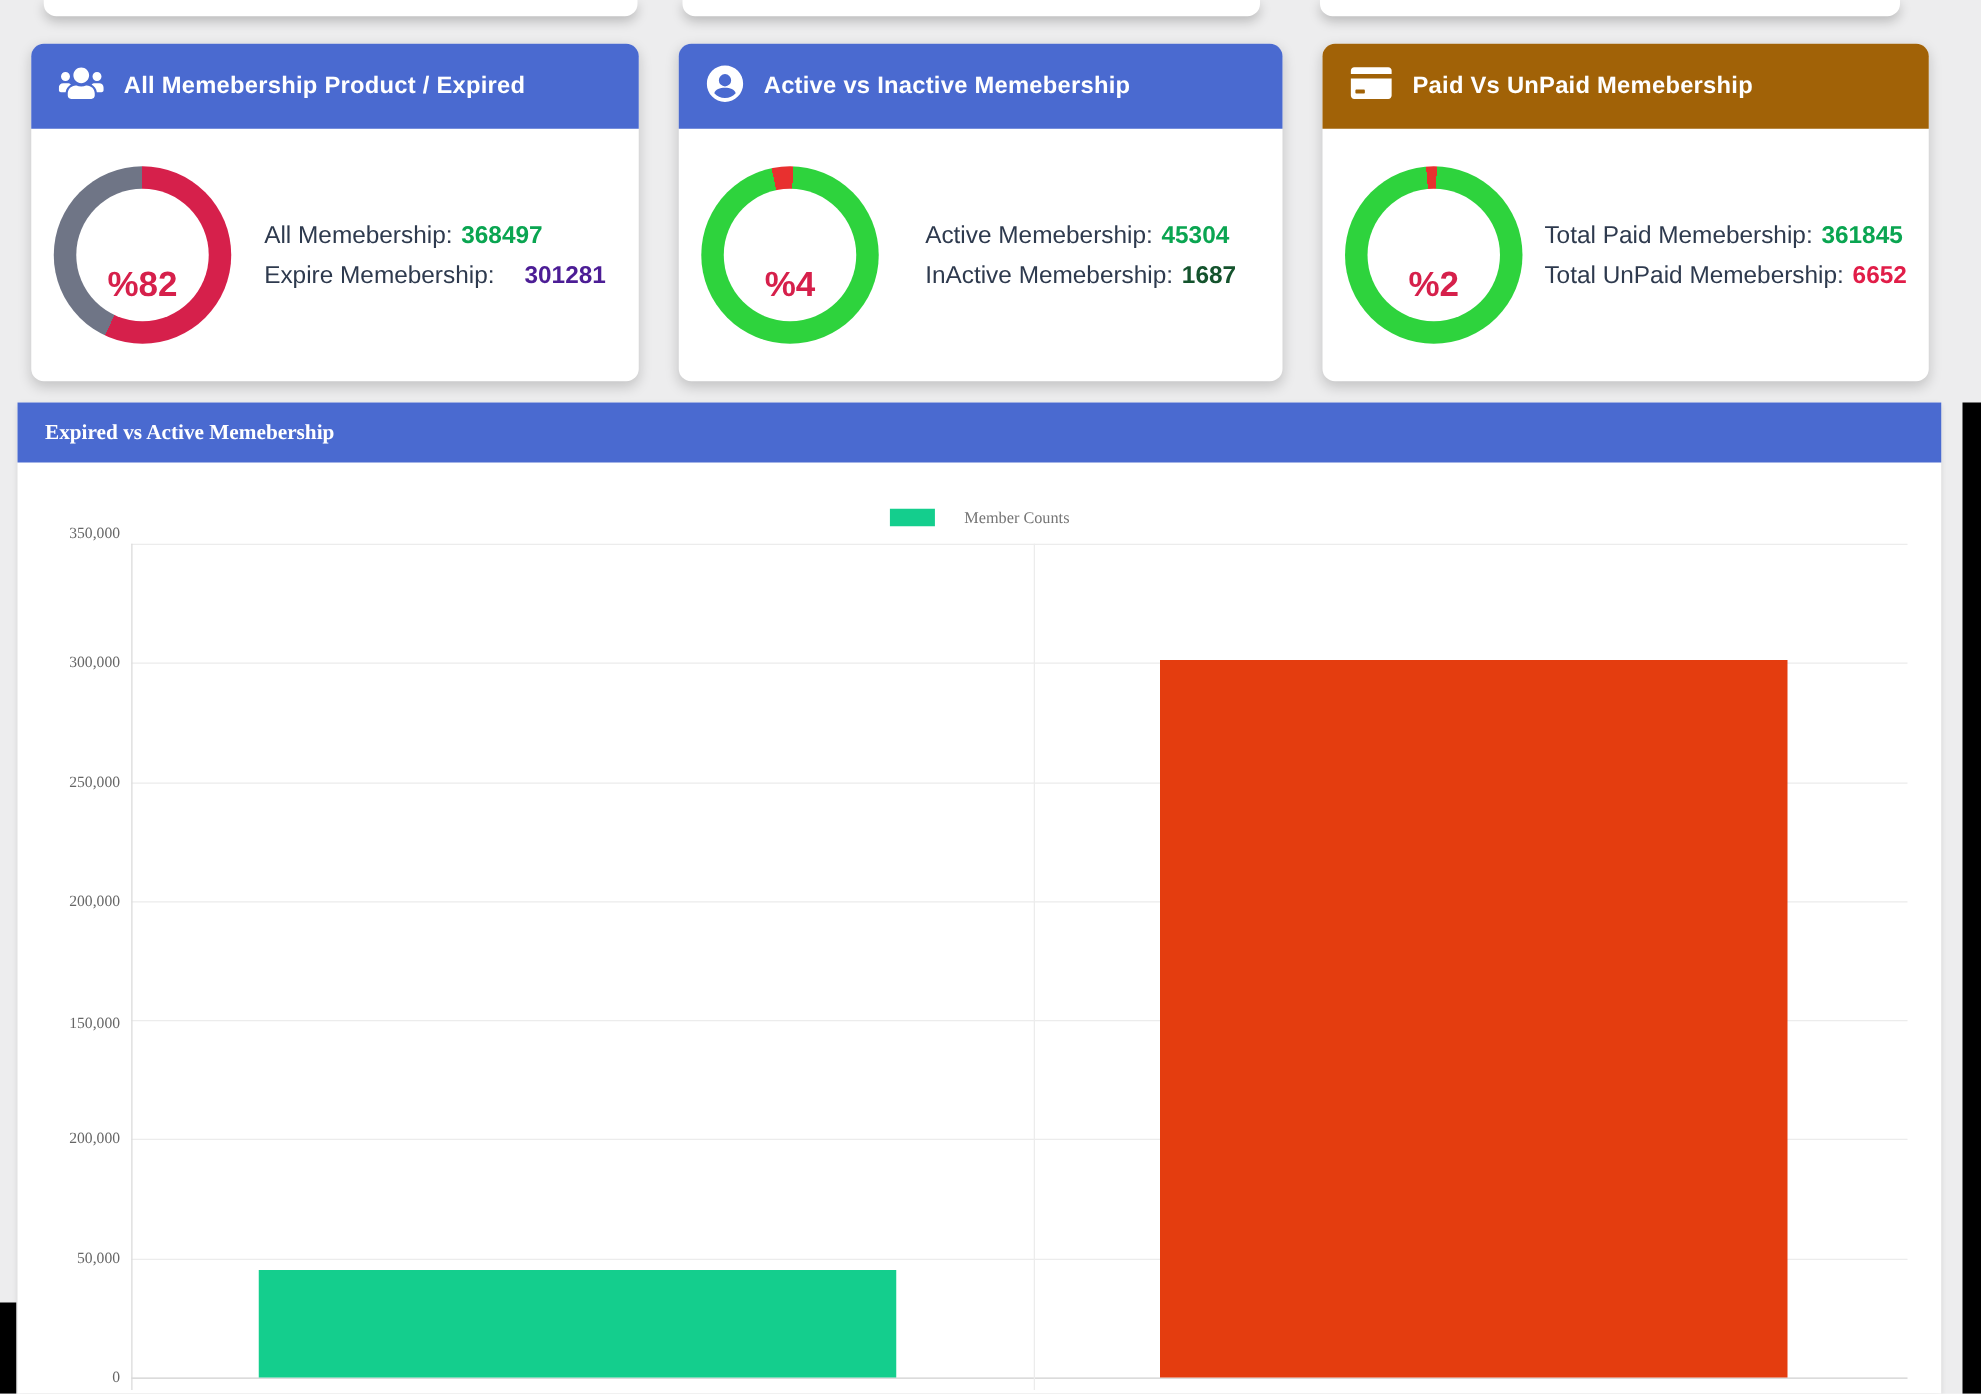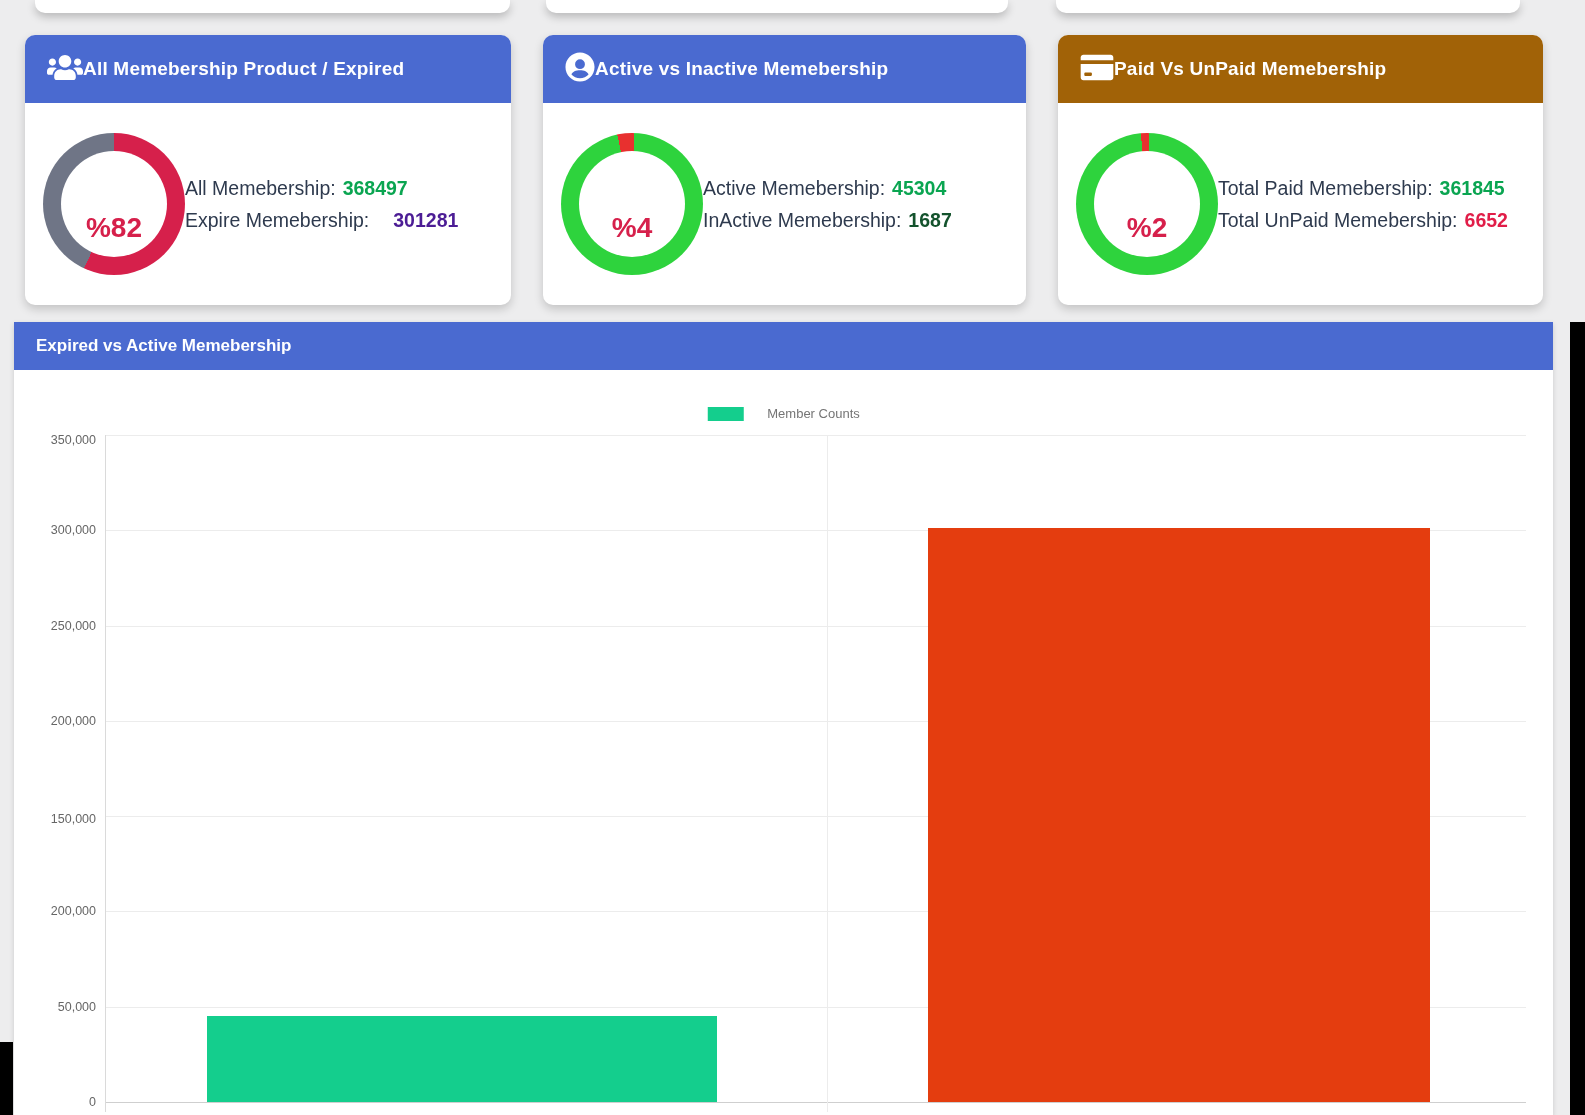--- a/index.html
+++ b/index.html
@@ -15,41 +15,41 @@
     border-radius:0 0 10px 10px;
     box-shadow:0 4px 9px rgba(0,0,0,0.22);
   }
   
   .stat-card {
     position:absolute; top:35px; height:270px; background:#ffffff;
     border-radius:10px; box-shadow:0 4px 10px rgba(0,0,0,0.18);
   }
   .card-header {
     height:68px; border-radius:10px 10px 0 0;
-    display:flex; align-items:center; padding-left:22px; gap:0;
+    display:flex; align-items:center; padding-left:22px; gap:16px;
   }
   .card-title { color:#ffffff; font-size:19px; font-weight:700; letter-spacing:0.2px; }
   .card-body { height:202px; display:flex; align-items:center; padding-left:18px; }
   .donut {
     width:142px; height:142px; border-radius:50%; flex:none;
     display:flex; align-items:center; justify-content:center;
   }
   .donut-hole {
     width:106px; height:106px; border-radius:50%; background:#ffffff;
     display:flex; align-items:center; justify-content:center;
   }
   .donut-label { font-size:28px; font-weight:700;margin-top:48px; }
-  .stats { flex:1; display:flex; justify-content:flex-start; }
+  .stats { flex:1; display:flex; justify-content:center; }
   .stats-inner { display:flex; flex-direction:column; gap:9px; }
   .stat-line { font-size:19.5px; color:#2e3a4e; white-space:nowrap; }
   .stat-value { font-weight:700; margin-left:7px; }
   
   .chart-panel {
     position:absolute; left:14px; top:322px; width:1539px; height:793px;
-    background:#ffffff; box-shadow:0 2px 5px rgba(0,0,0,0.15);
+    background:#ffffff; box-shadow:0 2px 5px rgba(0,0,0,0.15);font-family:Liberation Serif, serif;
   }
   .chart-header {
     height:48px; display:flex; align-items:center; padding-left:22px;
   }
   .chart-title { color:#ffffff; font-size:17px; font-weight:700; }
   .legend {
     position:absolute; top:84px; left:50%; transform:translateX(-50%);
     display:flex; align-items:center; gap:24px; z-index:3;
   }
   .legend-swatch { width:36px; height:14px; }
@@ -162,21 +162,21 @@
 <div class="chart-panel">
   <div class="chart-header" style="background: rgb(74, 106, 208);">
     <span class="chart-title">Expired vs Active Memebership</span>
   </div>
   <div class="legend">
     <span class="legend-swatch" style="background: rgb(20, 206, 141);"></span>
     <span class="legend-label">Member Counts</span>
   </div>
   <div id="plot">
       <div class="hline" style="top: 113px; left: 91px; width: 1421px;"></div>
-      <div class="ticklab" style="top: 118px;">350,000</div>
+      <div class="ticklab" style="top: 105px;">350,000</div>
       <div class="hline" style="top: 208.286px; left: 91px; width: 1421px;"></div>
       <div class="ticklab" style="top: 208.286px;">300,000</div>
       <div class="hline" style="top: 303.571px; left: 91px; width: 1421px;"></div>
       <div class="ticklab" style="top: 303.571px;">250,000</div>
       <div class="hline" style="top: 398.857px; left: 91px; width: 1421px;"></div>
       <div class="ticklab" style="top: 398.857px;">200,000</div>
       <div class="hline" style="top: 494.143px; left: 91px; width: 1421px;"></div>
       <div class="ticklab" style="top: 497px;">150,000</div>
       <div class="hline" style="top: 589.429px; left: 91px; width: 1421px;"></div>
       <div class="ticklab" style="top: 589.429px;">200,000</div>

